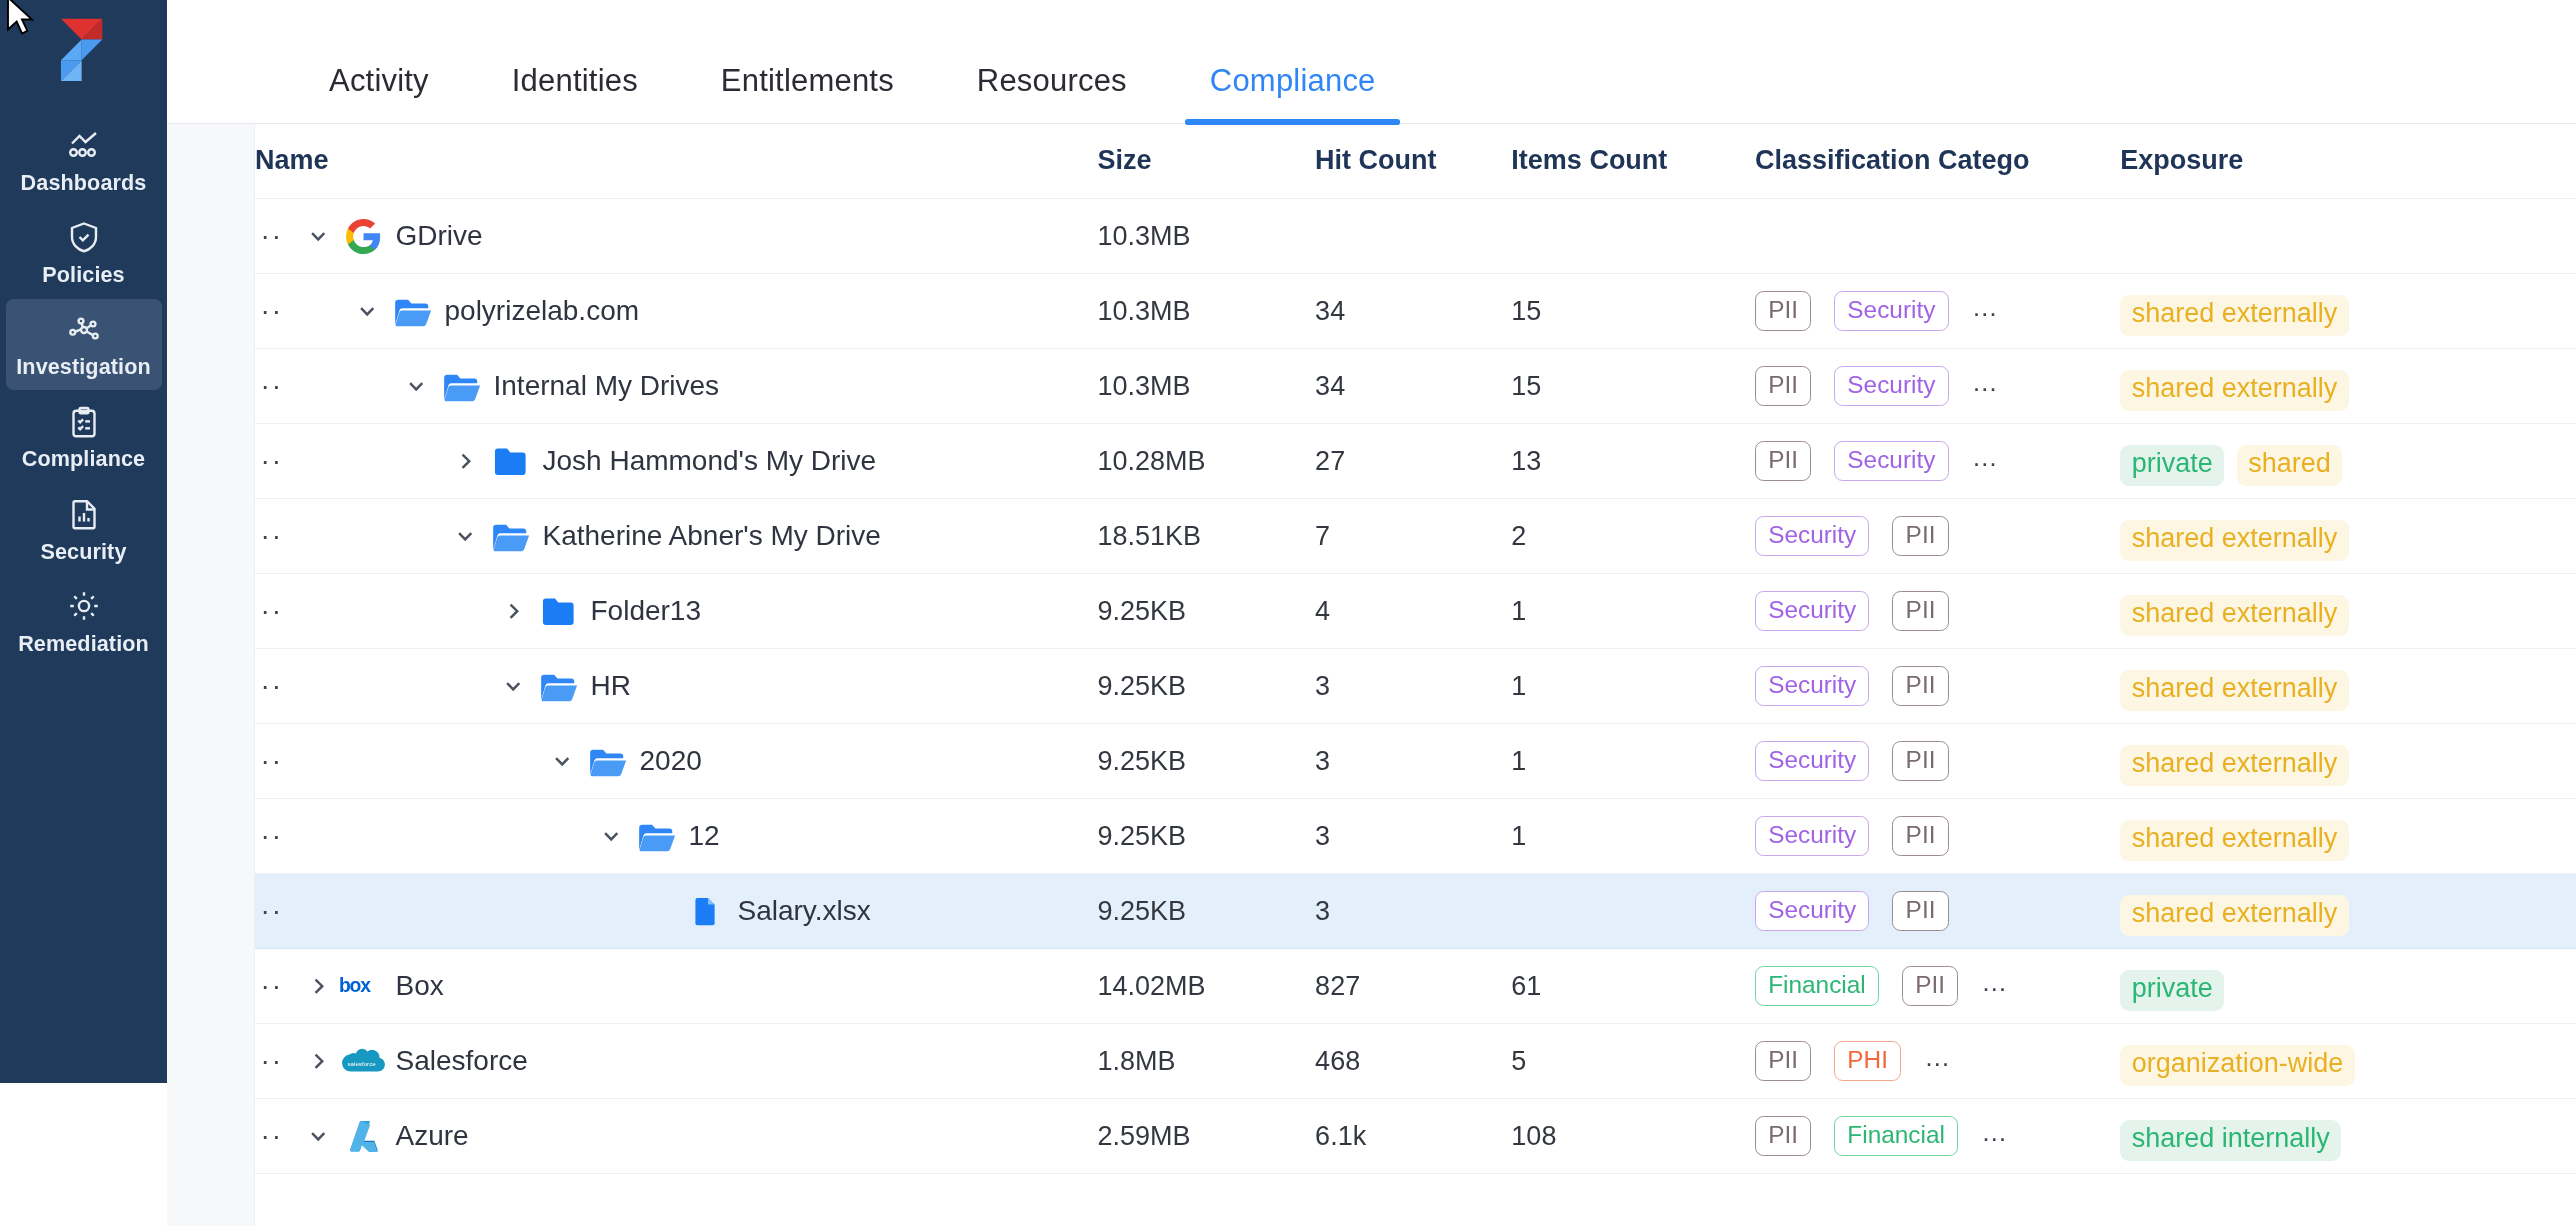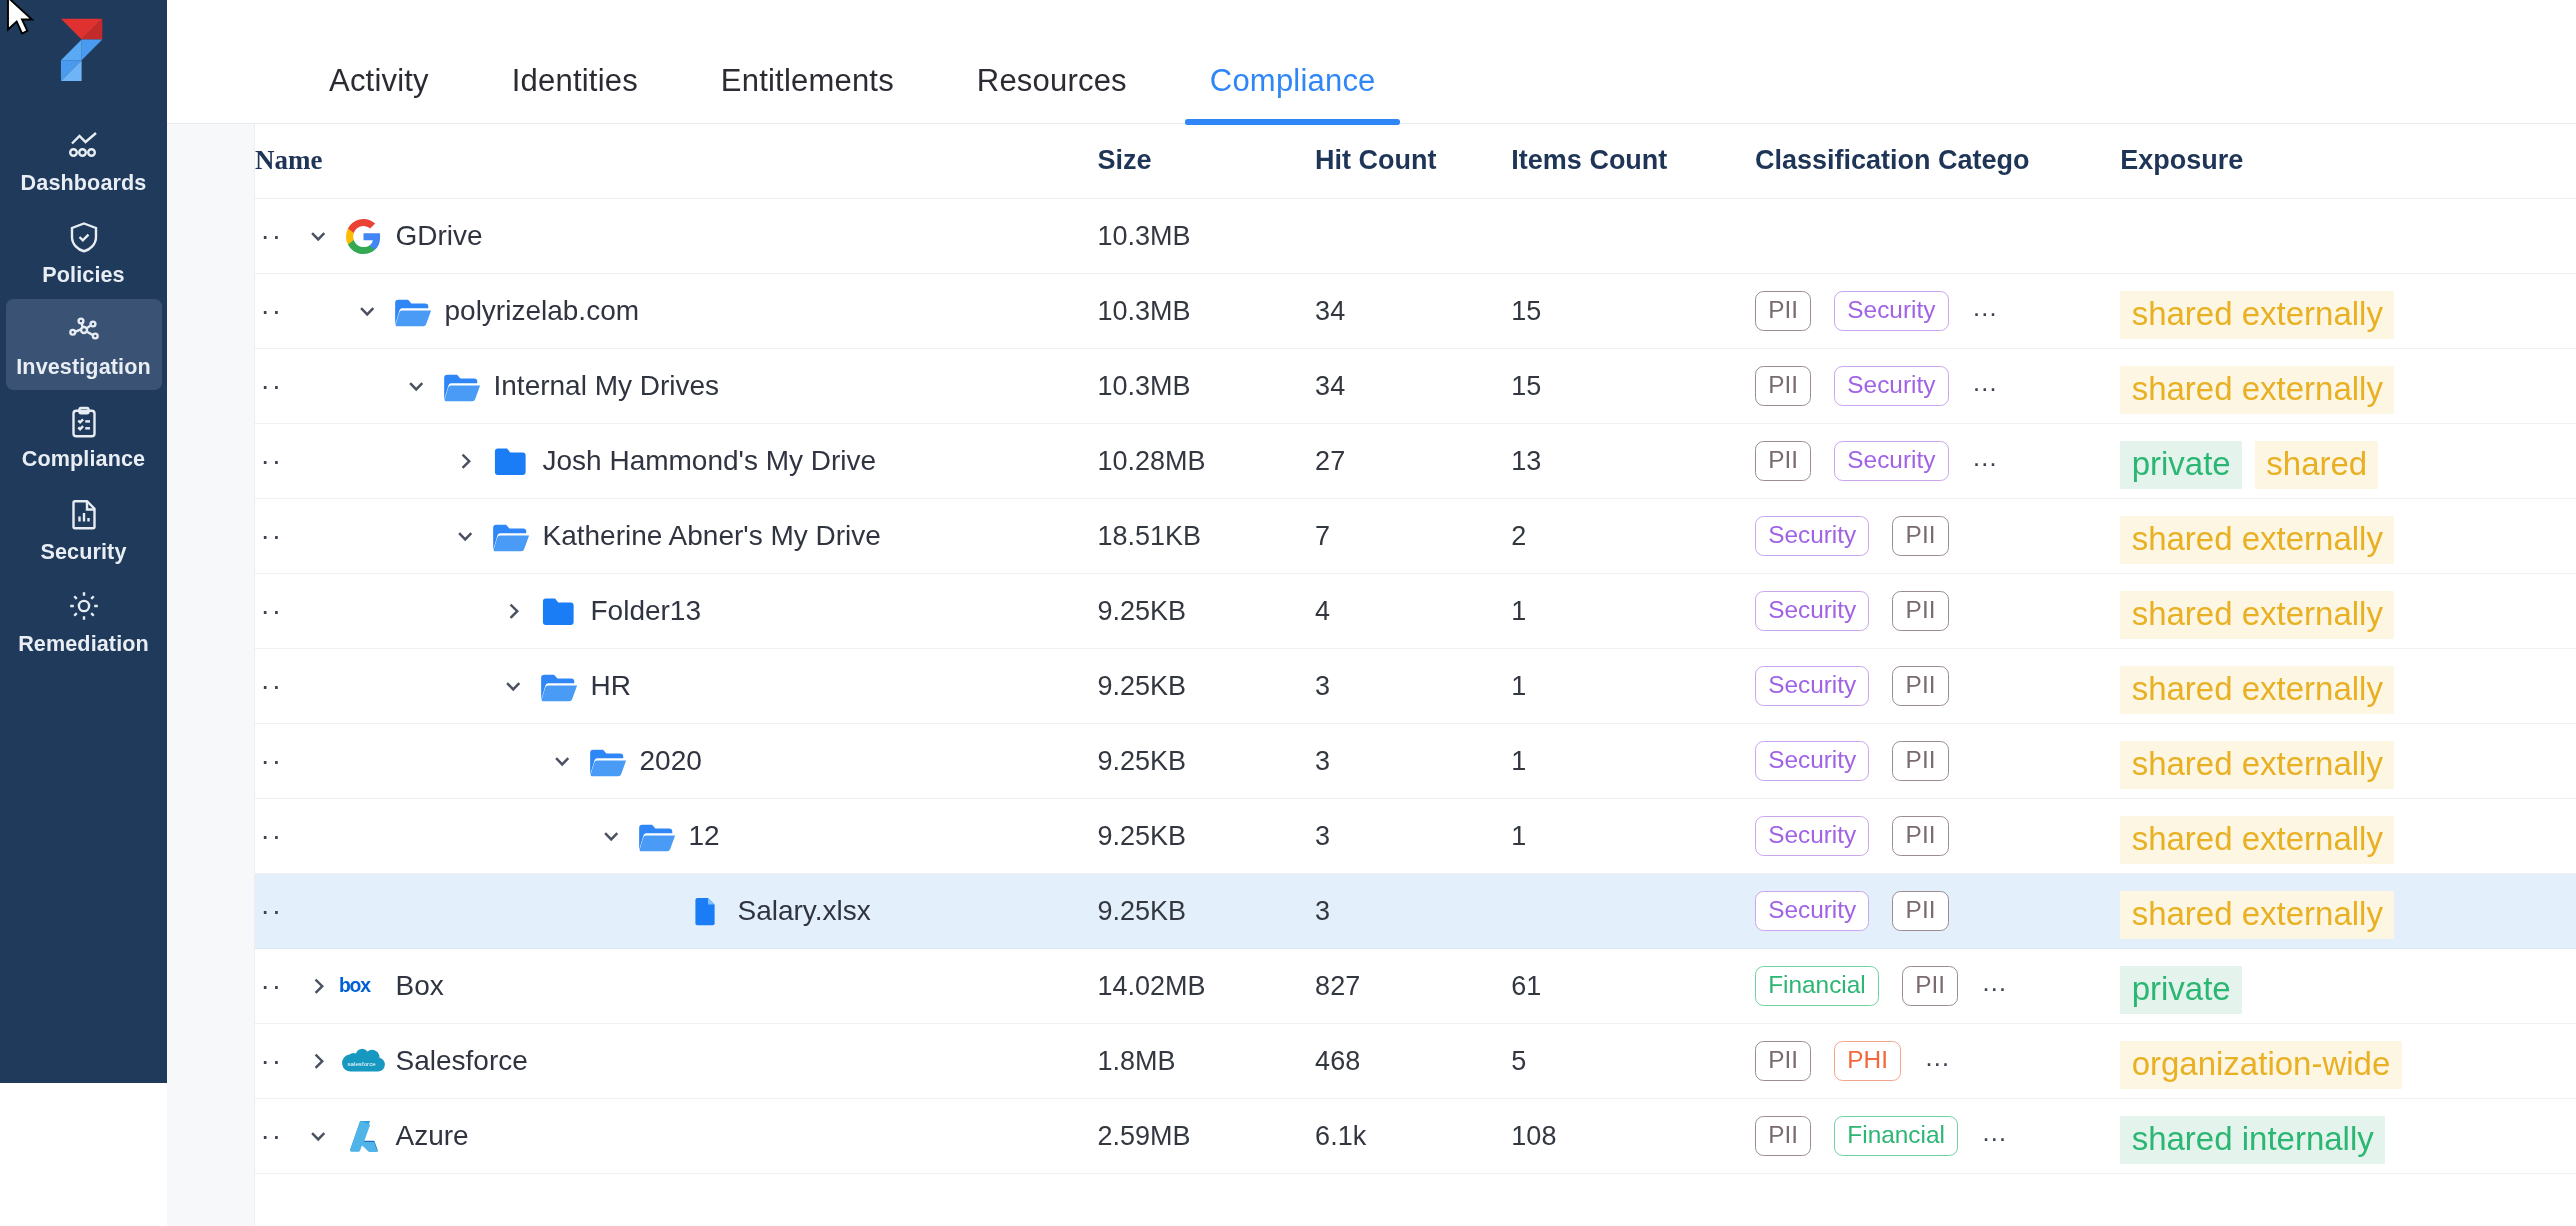--- a/index.html
+++ b/index.html
@@ -64,21 +64,21 @@
     padding: 20.7px 0 22.5px 0; border-bottom: 1.9px solid #eceef2;
     white-space:nowrap; overflow:hidden;
   }
   table.grid td {
     font-size: 27px; color: #33373f; padding: 0; height: 74px;
     border-bottom: 0.9px solid #f0f1f4; vertical-align: middle;
     white-space: nowrap; overflow: visible;
   }
   tr.row.selected td { background:#e3effb; border-bottom-color:#d7e7f8; }
 
-  .col-name { width: 747px; font-family: Liberation Serif, serif; }
+  .col-name { width: 747px; }
   .col-size { width: 193px; }
   .col-hit  { width: 174px; }
   .col-items{ width: 216px; }
   .col-class{ width: 324px; }
   .col-exp  { width: 404px; }
 
   th.col-class { padding-right: 3.8px; text-overflow: clip; }
 
   
   .namecell { display:flex; align-items:center; height:74px; }
@@ -102,21 +102,21 @@
     border:1.9px solid #9b8c93; border-radius: 8.5px; padding: 3.8px 12.2px 5.6px;
     font-size: 24.4px; color:#7a6a72; background:#fff; line-height:1.15;
   }
   .pill.security { border-color:#c9a6ee; color:#a063e6; }
   .pill.financial{ border-color:#6fd39f; color:#2bb673; }
   .pill.phi      { border-color:#f4a58c; color:#f2683c; }
   .ell { color:#3b4250; font-size: 26px; letter-spacing: 1.9px; line-height:1; padding-bottom:7.5px;}
 
   
   .exps { display:flex; align-items:center; gap: 13px; }
-  .badge { font-size: 33px; padding: 4.7px 11.3px 6.6px; border-radius:1px; line-height:1.1; white-space:nowrap;margin-top:8px;}
+  .badge { font-size: 27px; padding: 4.7px 11.3px 6.6px; border-radius:9px; line-height:1.1; white-space:nowrap;margin-top:8px;}
   .badge.ext { background:#fdf6e3; color:#e8b022; }
   .badge.priv{ background:#e4f4ec; color:#2bb673; }
   .badge.org { background:#fdf6e3; color:#e8b022; }
   .badge.int { background:#e4f4ec; color:#2bb673; }
 
   
   .cursor { position:absolute; left:3.8px; top:-1.9px; width:32px; height:43px; z-index:50; pointer-events:none;}
 </style>
 </head>
 <body>

